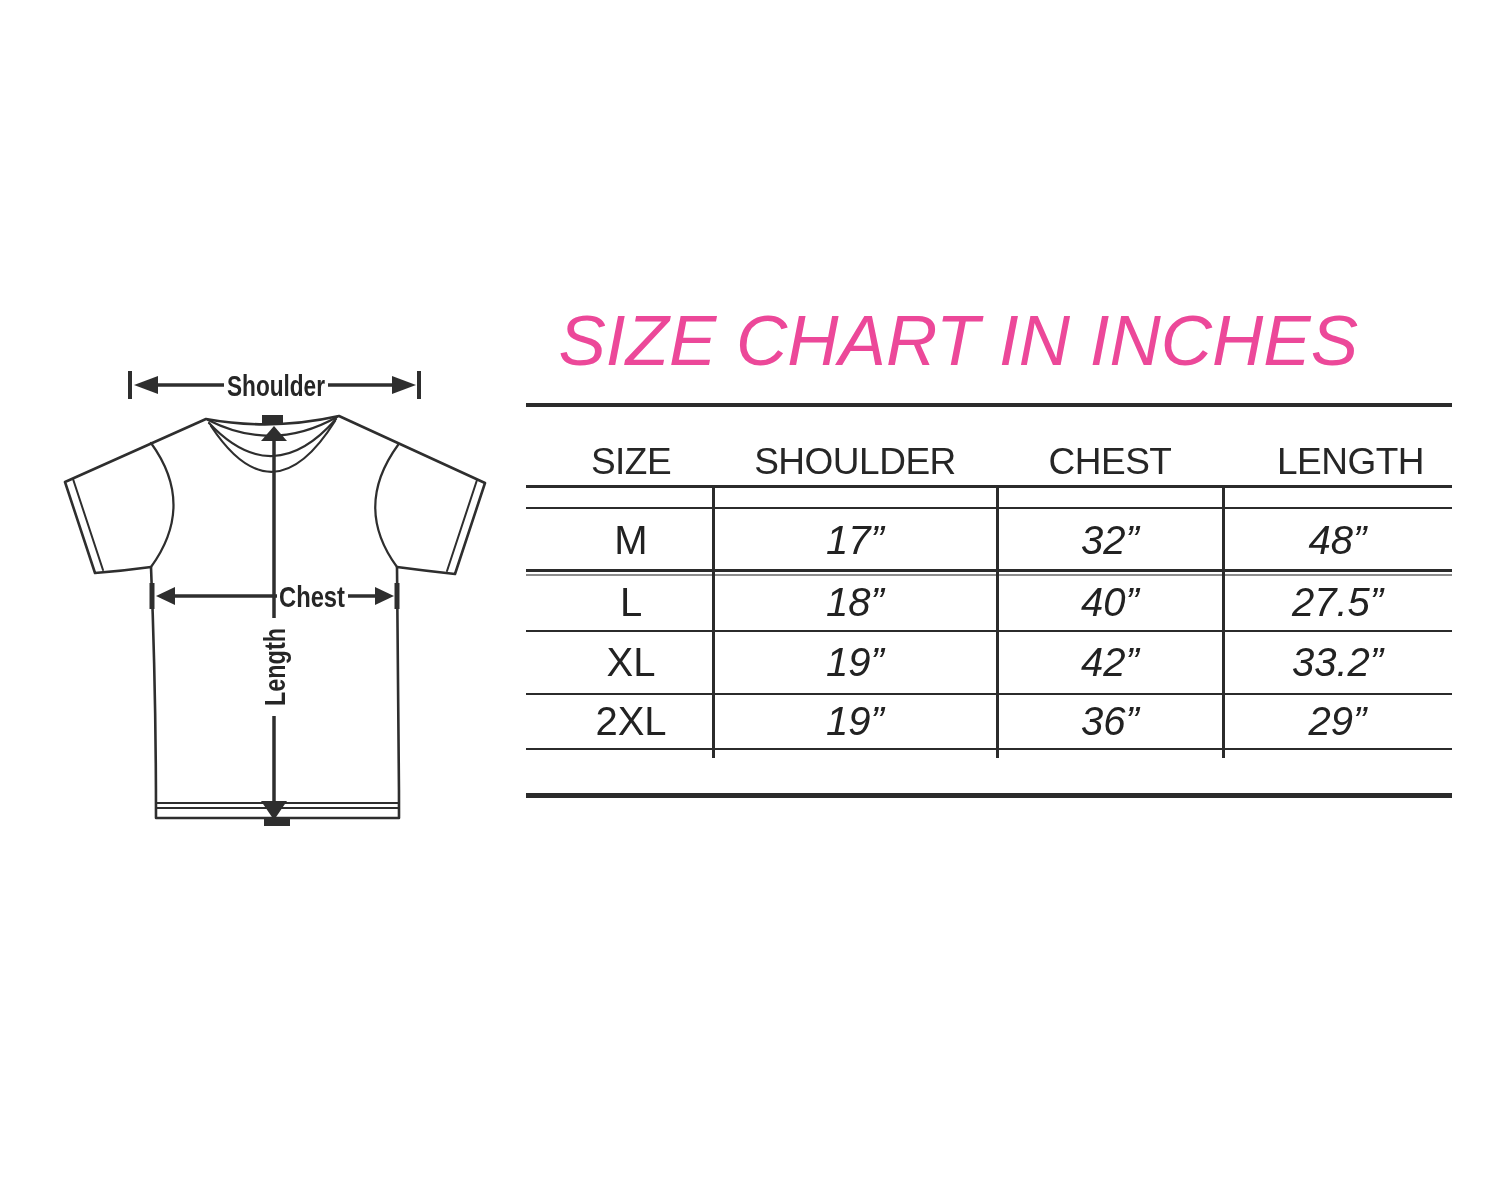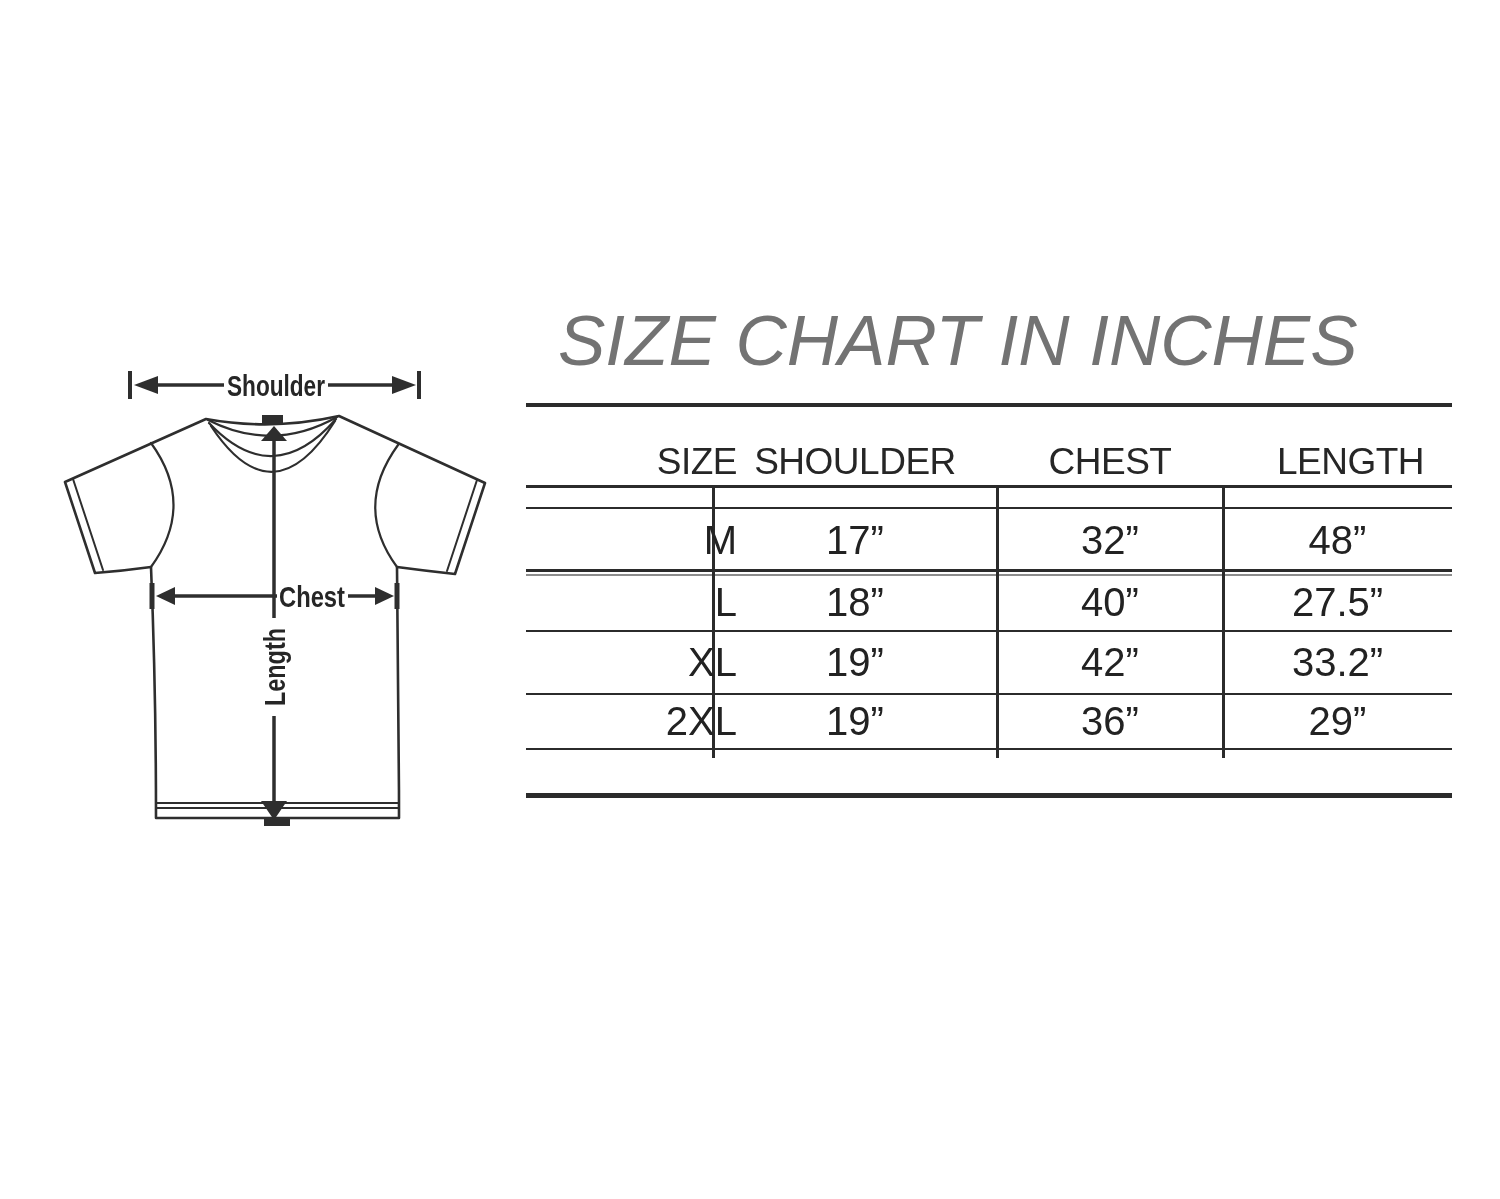--- a/index.html
+++ b/index.html
@@ -1,50 +1,50 @@
 <!DOCTYPE html>
 <html><head>
 <meta charset="utf-8">
 <style>
   html,body{margin:0;padding:0;background:#fff;}
   .canvas{position:relative;width:1500px;height:1199px;background:#ffffff;overflow:hidden;
           font-family:"Liberation Sans",sans-serif;color:#262626;}
 
   
-  .title{position:absolute;left:558px;top:300px;width:800px;text-align:left;
+  .title{position:absolute;left:558px;top:300px;width:800px;text-align:right;
          font-size:71px;font-style:italic;font-weight:400;letter-spacing:0px;
-         color:#737373;white-space:nowrap;}
+         color:#ec4899;white-space:nowrap;}
 
   
   .hl{position:absolute;left:526px;width:926px;background:#2b2b2b;}
   .vl{position:absolute;top:486px;height:272px;width:3px;background:#2b2b2b;}
   #h1{top:403px;height:4px}
   #h2{top:485px;height:3px}
   #h3{top:507px;height:2px}
   #h4{top:569px;height:3px}
   #h4b{top:574px;height:2px;background:#8d8d8d}
   #h5{top:630px;height:2px}
   #h6{top:693px;height:2px}
   #h7{top:748px;height:2px}
   #h8{top:793px;height:5px}
   #v1{left:712px}
   #v2{left:996px}
   #v3{left:1222px}
 
   
   .cell{position:absolute;text-align:center;white-space:nowrap;}
-  .c1{left:549px;width:188px;text-align:right;}
+  .c1{left:537px;width:188px;}
   .c2{left:713px;width:284px;}
   .c3{left:997px;width:226px;}
   .c4{left:1223px;width:229px;}
   .th{top:438px;height:48px;line-height:48px;font-size:37px;letter-spacing:-0.5px;color:#262626;}
   .th.c4{transform:translateX(13px);}
   .td{height:52px;line-height:52px;font-size:40px;color:#222;}
   .r1{top:514px}.r2{top:576px}.r3{top:636px}.r4{top:695px}
-  .val{}
+  .val{font-style:italic;}
 
   
   .diagram{position:absolute;left:0;top:0;}
   .diagram text{font-family:"Liberation Sans",sans-serif;font-weight:bold;fill:#262626;}
 </style>
 </head>
 <body>
 
 <div class="canvas">
 

